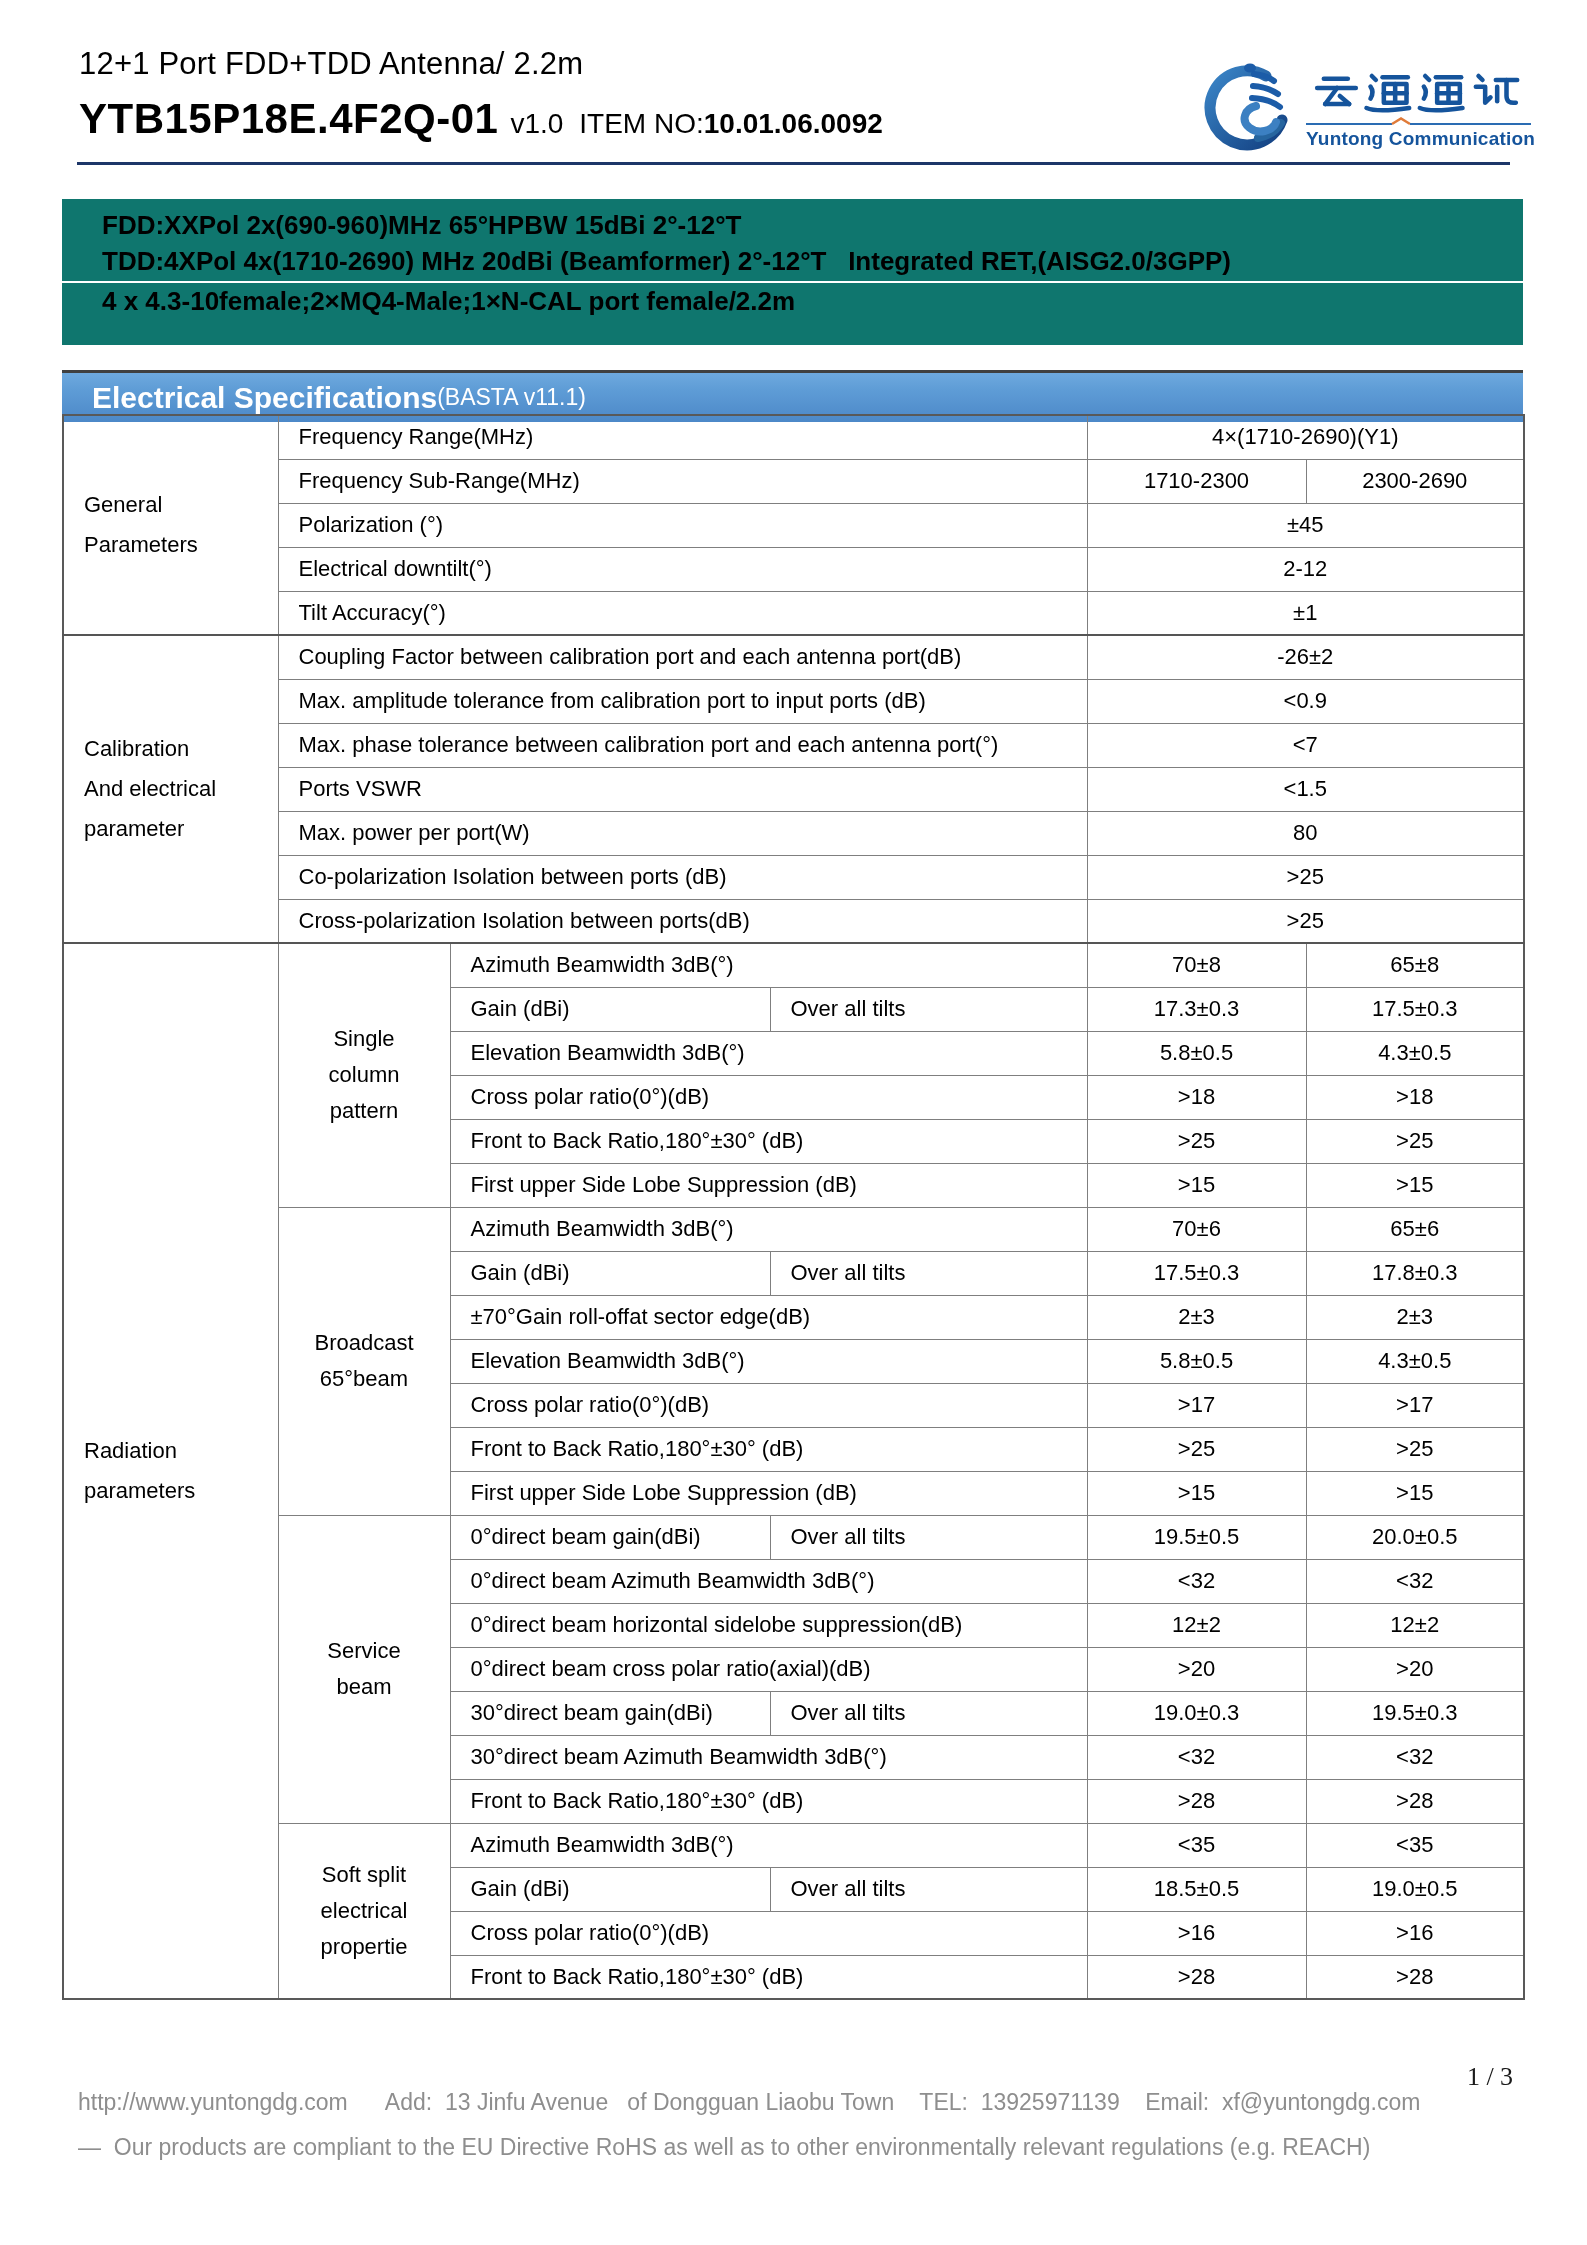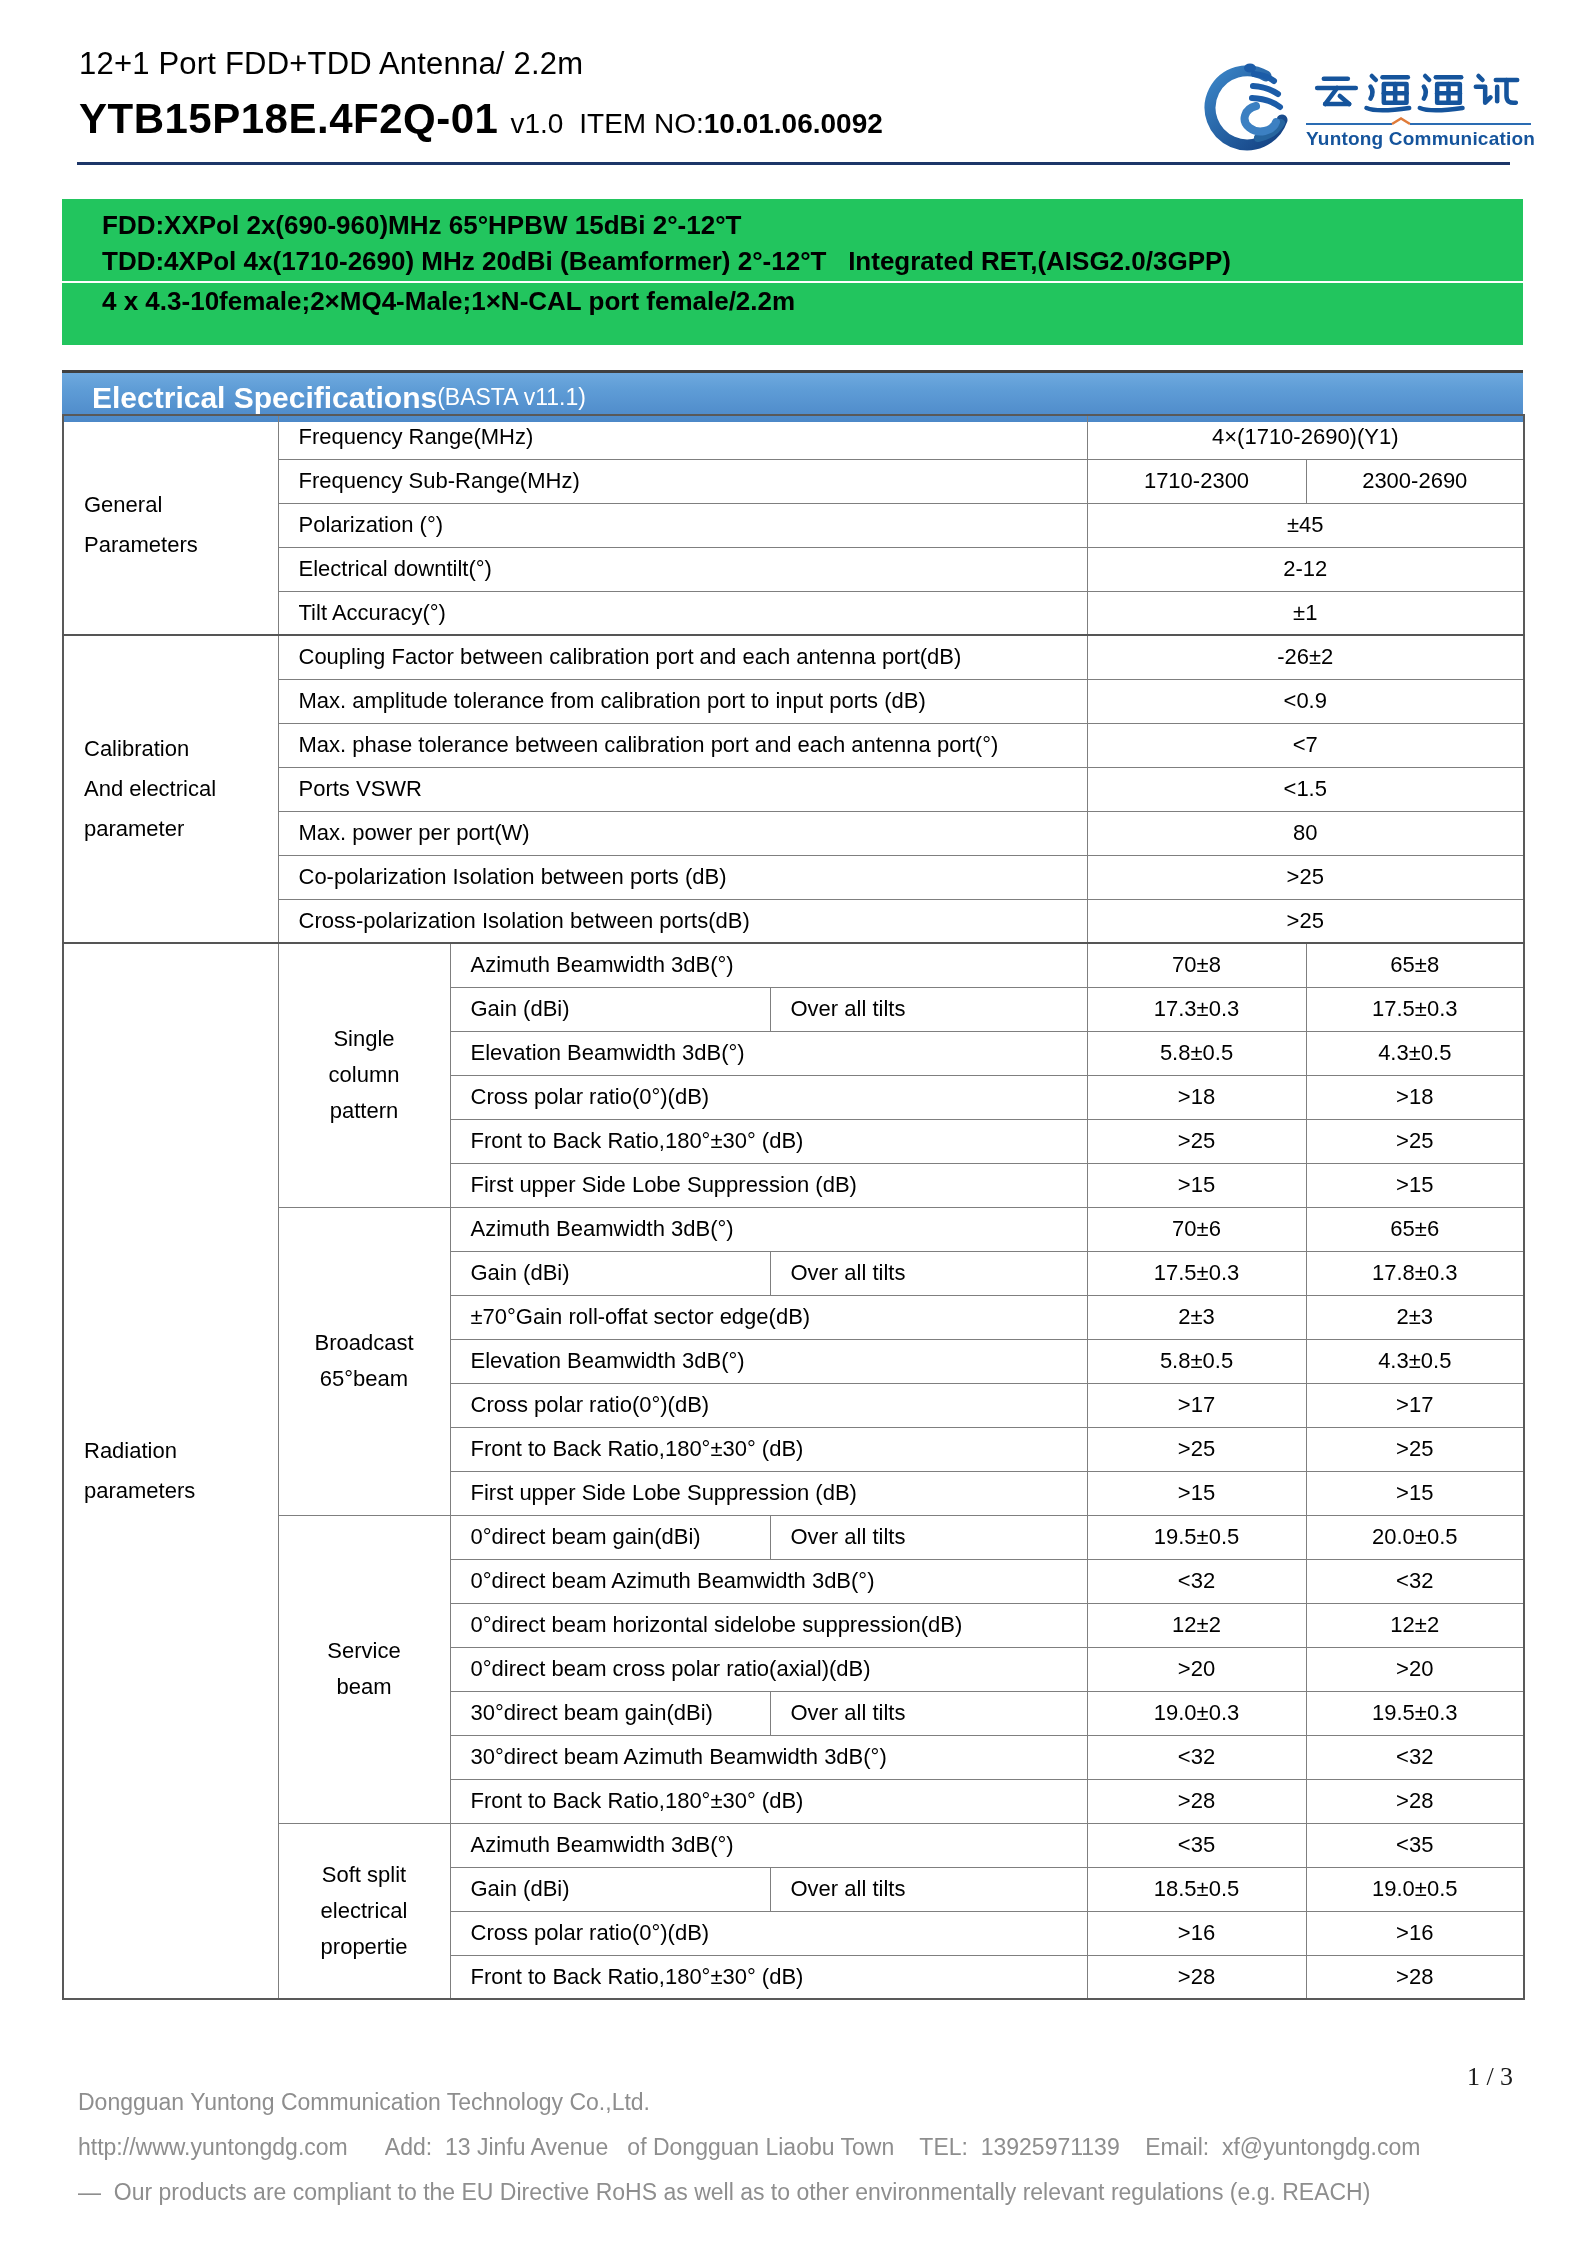--- a/index.html
+++ b/index.html
@@ -18,21 +18,21 @@
 
   
   .logo{position:absolute;left:1198px;top:60px;display:flex;align-items:flex-start;}
   .logo-icon{width:100px;height:100px;flex:0 0 auto;}
   .logo-text{margin-left:8px;margin-top:8px;}
   .logo-cn-svg{display:block;}
   .logo-underline{display:block;margin-top:1px;}
   .logo-en{font-size:19px;font-weight:700;color:#15549c;letter-spacing:.2px;margin-top:1px;}
 
   
-  .summary-box{position:absolute;left:62px;top:199px;width:1461px;background:#22c55e;
+  .summary-box{position:absolute;left:62px;top:199px;width:1461px;background:#0f766e;
                font-weight:700;font-size:26px;box-sizing:border-box;}
   .summary-line{height:36px;line-height:36px;padding-left:40px;white-space:pre;}
   .summary-line.first{padding-top:8px;}
   .summary-line.last{border-top:2px solid #fff;margin-top:2px;padding-bottom:26px;}
 
   
   .banner{position:absolute;left:62px;top:370px;width:1461px;height:52px;box-sizing:border-box;
           background:linear-gradient(180deg,#6ea9de 0%,#5e9cd6 35%,#4c88c8 100%);
           border-top:3px solid #404040;color:#fff;display:flex;align-items:center;padding-left:30px;}
   .banner-title{font-size:30px;font-weight:700;}
@@ -340,18 +340,17 @@
         <tr>
           <td colspan="2" class="lbl">Front to Back Ratio,180°±30° (dB)</td>
           <td class="val">&gt;28</td>
           <td class="val">&gt;28</td>
         </tr>
       </tbody>
   </table>
 
   <div class="page-num">1 / 3</div>
   <div class="footer">
-    <div>Dongguan Yuntong Communication Technology Co.,Ltd.</div>
     <div>http://www.yuntongdg.com      Add:  13 Jinfu Avenue   of Dongguan Liaobu Town    TEL:  13925971139    Email:  xf@yuntongdg.com</div>
     <div>—  Our products are compliant to the EU Directive RoHS as well as to other environmentally relevant regulations (e.g. REACH)</div>
   </div>
 
 </div>
 
 </body></html>

